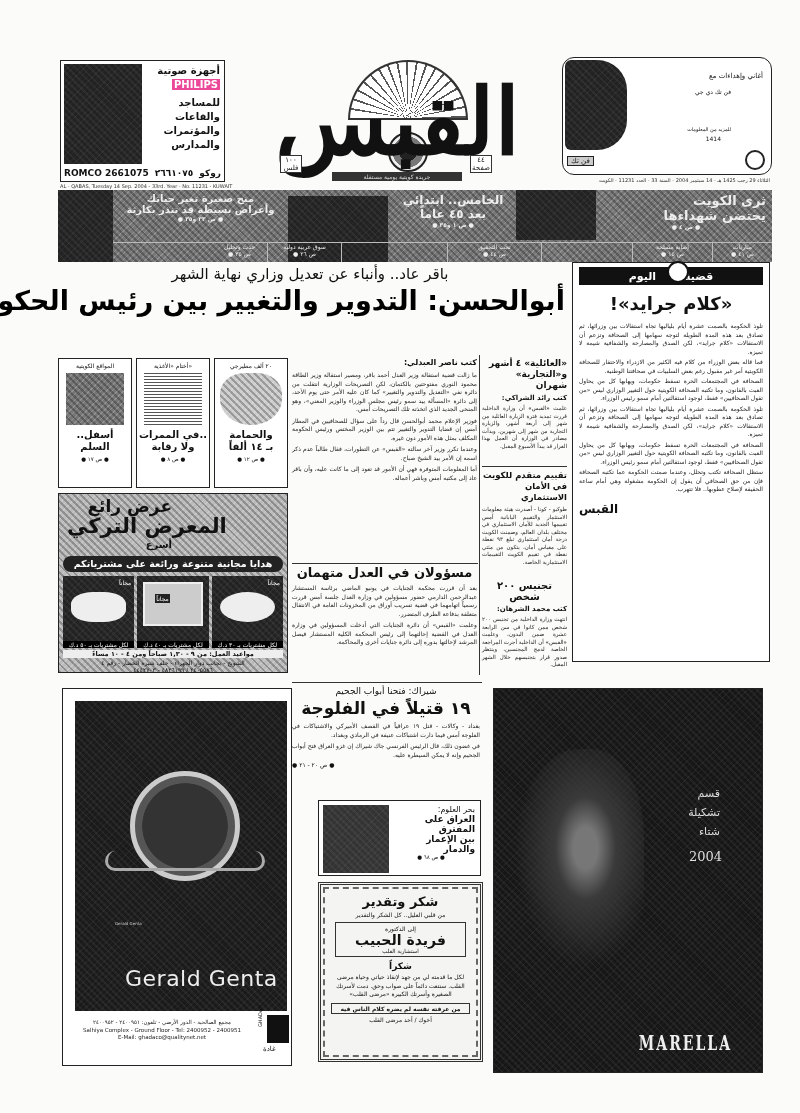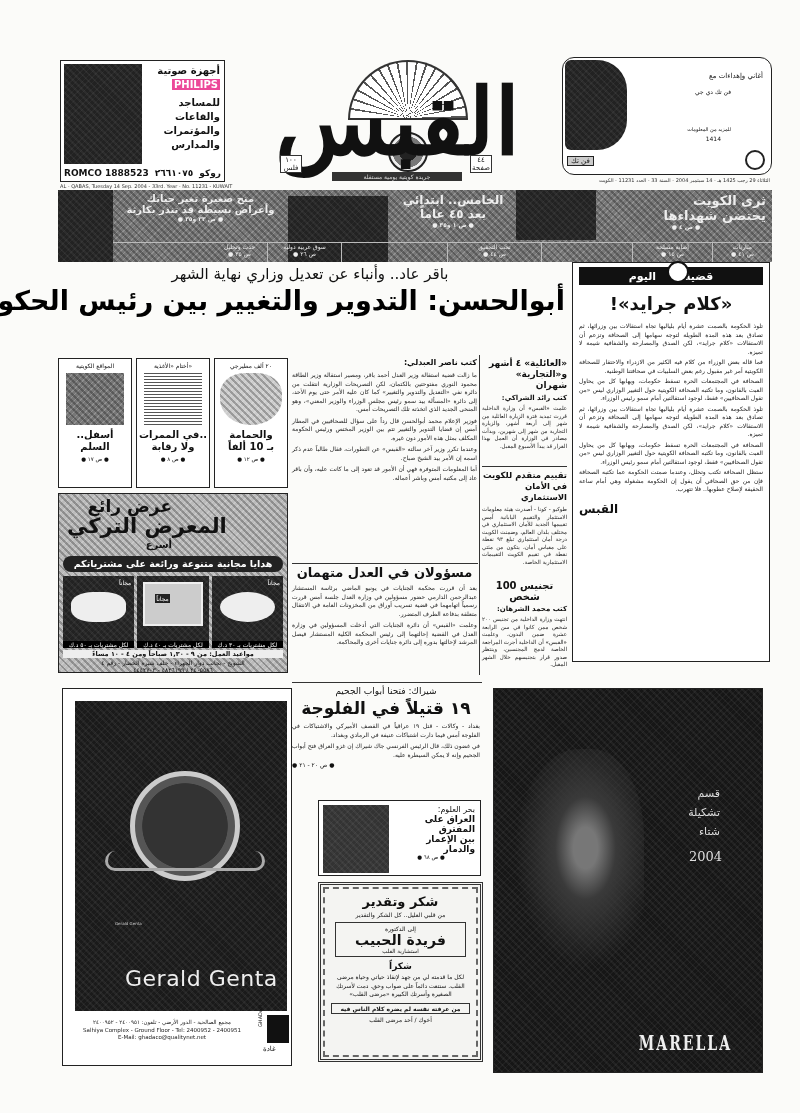--- a/index.html
+++ b/index.html
@@ -41,21 +41,21 @@
   <div class="abs noise" style="left:3px;top:3px;width:78px;height:100px;"></div>
   <div class="abs rtl" style="right:4px;top:4px;font-size:10px;font-weight:bold;">أجهزة صوتية</div>
   <div class="abs" style="right:4px;top:18px;font-size:10px;font-weight:bold;background:#ec4899;color:#fff;padding:0 2px;">PHILIPS</div>
   <div class="abs rtl" style="right:4px;top:35px;font-size:10px;font-weight:bold;line-height:14px;">
     <div>للمساجد</div>
     <div>والقاعات</div>
     <div>والمؤتمرات</div>
     <div>والمدارس</div>
   </div>
   <div class="abs" style="left:3px;bottom:3px;right:3px;font-size:9px;font-weight:bold;display:flex;justify-content:space-between;">
-    <span>ROMCO 1888523</span>
+    <span>ROMCO 2661075</span>
     <span>٢٦٦١٠٧٥</span>
     <span>روكو</span>
   </div>
 </div>
 <div class="abs" style="left:60px;top:183px;font-size:5px;color:#333;white-space:nowrap;">AL - QABAS, Tuesday 14 Sep. 2004 - 33rd. Year - No. 11231 - KUWAIT</div>
 
 <div class="abs" style="left:230px;top:60px;width:335px;height:125px;">
   <div class="abs fan" style="left:118px;top:0px;"></div>
   <div class="abs eye" style="left:158px;top:72px;"></div>
   <div class="abs mast-logo" style="left:5px;top:8px;width:325px;text-align:center;direction:rtl;">القبس</div>
@@ -169,21 +169,21 @@
       <div>ولا رقابة</div>
     </div>
     <div class="pg" style="font-size:5.5px;margin-top:3px;">● ص ٨ ●</div>
   </div>
 
   <div class="box" style="flex:1;position:relative;">
     <div class="pg" style="font-size:6px;margin-top:3px;">٢٠ ألف مطيرجي</div>
     <div class="gray-noise" style="margin:4px auto;width:62px;height:52px;border-radius:40% 40% 50% 50%;background-color:#ccc;"></div>
     <div class="pg" style="font-size:10px;font-weight:bold;line-height:12px;">
       <div>والحمامة</div>
-      <div>بـ 10 ألفاً</div>
+      <div>بـ ١٤ ألفاً</div>
     </div>
     <div class="pg" style="font-size:5.5px;margin-top:3px;">● ص ١٢ ●</div>
   </div>
 </div>
 
 <div class="abs" style="left:292px;top:358px;width:185px;height:198px;">
   <div class="rtl" style="font-weight:bold;font-size:8px;margin-bottom:4px;text-align:right;">كتب ناصر العبدلي:</div>
   <p class="bodytext">ما زالت قضية استقالة وزير العدل أحمد باقر، ومصير استقالة وزير الطاقة محمود النوري مفتوحتين بالكتمان، لكن التصريحات الوزارية انتقلت من دائرة نفي «التعديل والتدوير والتغيير» كما كان عليه الأمر حتى يوم الأحد، إلى دائرة «المسألة بيد سمو رئيس مجلس الوزراء والوزير المعني»، وهو المنحى الجديد الذي اتخذته تلك التصريحات أمس.</p>
   <p class="bodytext" style="margin-top:3px;">فوزير الإعلام محمد أبوالحسن قال رداً على سؤال للصحافيين في المطار أمس إن قضايا التدوير والتغيير تتم بين الوزير المختص ورئيس الحكومة المكلف بمثل هذه الأمور دون غيره.</p>
   <p class="bodytext" style="margin-top:3px;">وعندما تكرر وزير آخر سالته «القبس» عن التطورات، فقال طالباً عدم ذكر اسمه إن الأمر بيد الشيخ صباح.</p>
@@ -202,21 +202,21 @@
   </div>
   <div class="hline" style="left:0;right:0;top:108px;"></div>
   <div style="position:absolute;top:112px;left:0;right:0;">
     <div class="rtl" style="font-weight:bold;font-size:8.5px;line-height:11px;">
       <div>تقييم متقدم للكويت</div>
       <div>في الأمان الاستثماري</div>
     </div>
     <p class="bodytext" style="font-size:5.5px;line-height:7.5px;margin-top:3px;">طوكيو - كونا - أصدرت هيئة معلومات الاستثمار والتقييم اليابانية أمس تقييمها الجديد للأمان الاستثماري في مختلف بلدان العالم، وضمنت الكويت درجة أمان استثماري تبلغ ٩٣ نقطة على مقياس أمان، يتكون من مئتي نقطة في تقييم الكويت التقييمات الاستثمارية الخاصة.</p>
   </div>
   <div style="position:absolute;top:222px;left:0;right:0;">
-    <div class="rtl" style="font-weight:bold;font-size:10px;text-align:center;">تجنيس 100 شخص</div>
+    <div class="rtl" style="font-weight:bold;font-size:10px;text-align:center;">تجنيس ٢٠٠ شخص</div>
     <div class="rtl" style="font-size:7px;font-weight:bold;margin:3px 0;">كتب محمد الشرهان:</div>
     <p class="bodytext" style="font-size:5.5px;line-height:7.5px;">انتهت وزارة الداخلية من تجنيس ٢٠٠ شخص ممن كانوا في سن الرابعة عشرة ضمن البدون، وعلمت «القبس» أن الداخلية أجرت المراجعة الخاصة لدمج المجنسين، وينتظر صدور قرار بتجنيسهم خلال الشهر المقبل.</p>
   </div>
 </div>
 
 <div class="abs gray-noise" style="left:58px;top:493px;width:230px;height:180px;border:1.5px solid #222;background-color:#bbb;">
   <div class="abs rtl" style="right:115px;top:2px;font-size:17px;font-weight:bold;color:#111;">عرض رائع</div>
   <div class="abs rtl" style="left:8px;top:20px;font-size:21px;font-weight:bold;color:#111;">المعرض التركي</div>
   <div class="abs rtl" style="right:115px;top:45px;font-size:10px;font-weight:bold;color:#111;">أسرع</div>
   <div class="abs rtl" style="left:4px;right:4px;top:62px;height:16px;font-size:9.5px;font-weight:bold;background:#222;color:#fff;text-align:center;line-height:16px;border-radius:8px;">هدايا مجانية متنوعة ورائعة على مشترياتكم</div>

